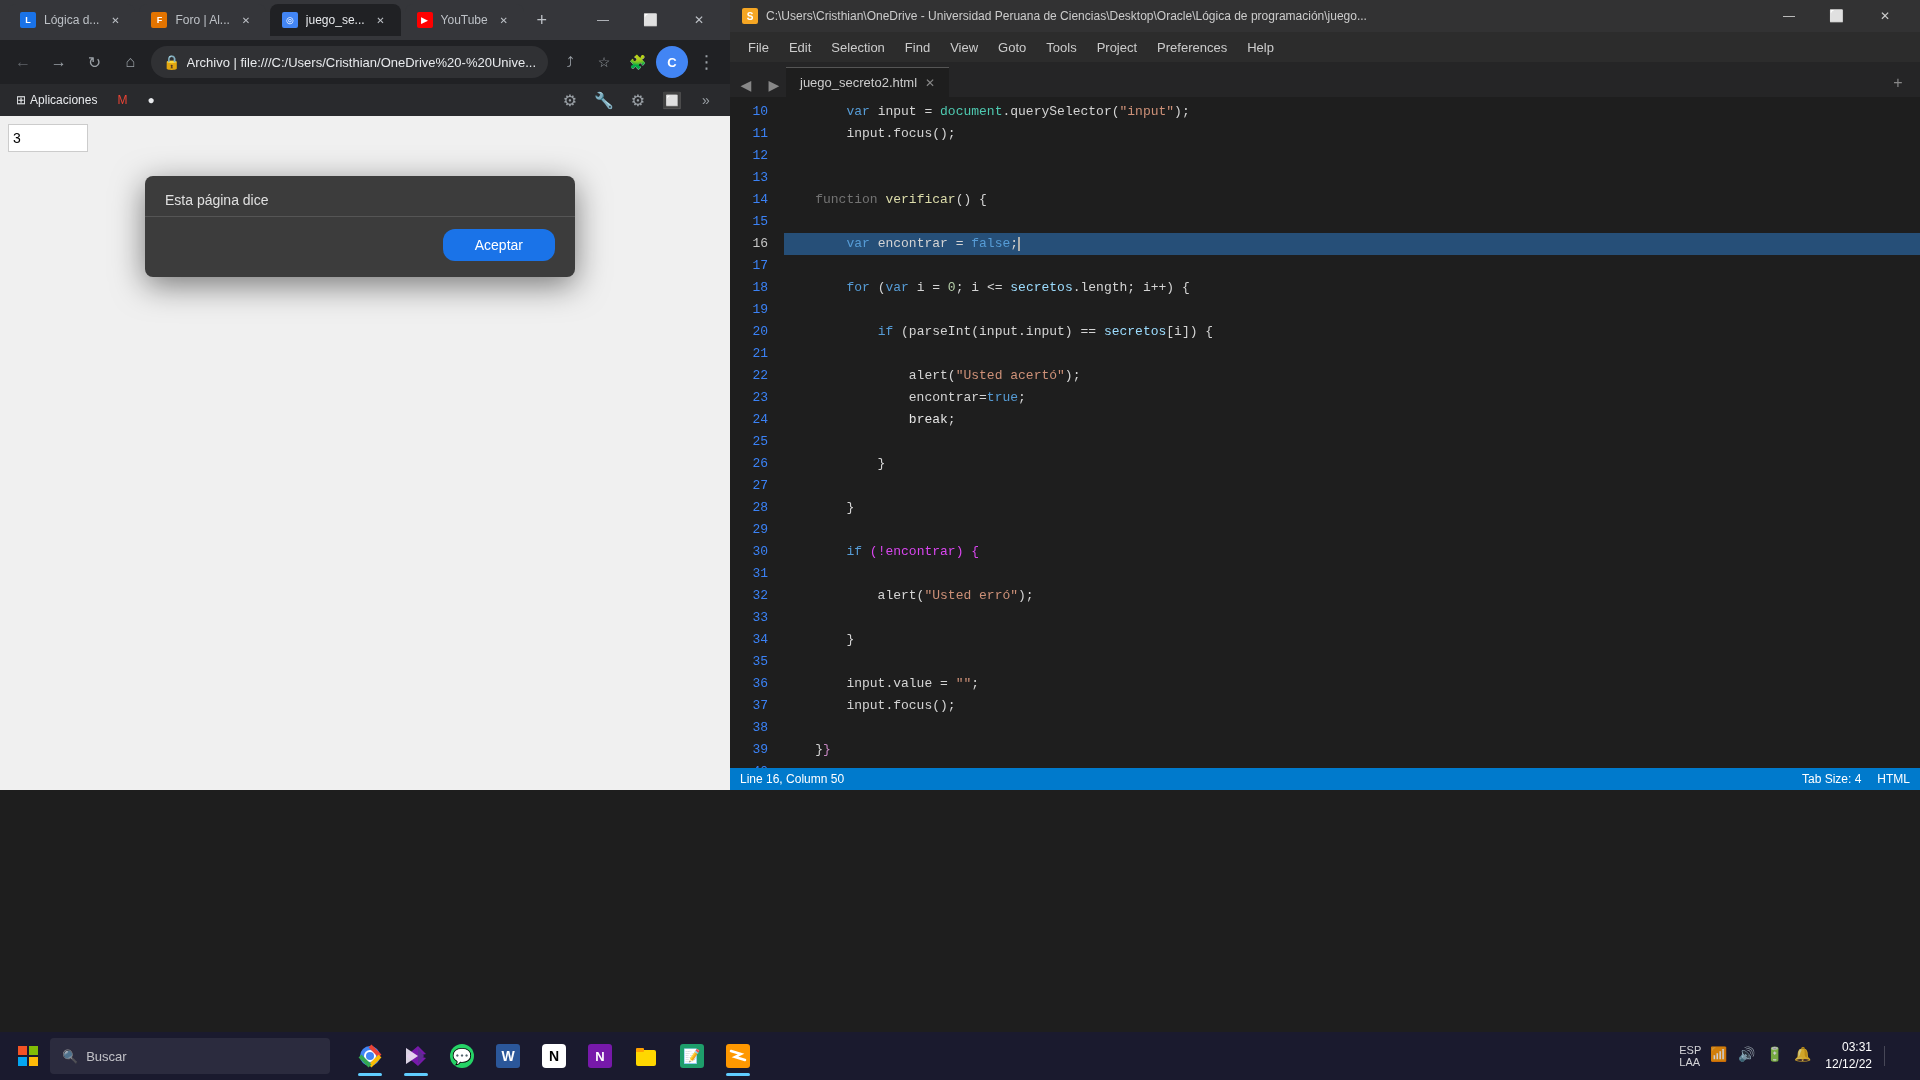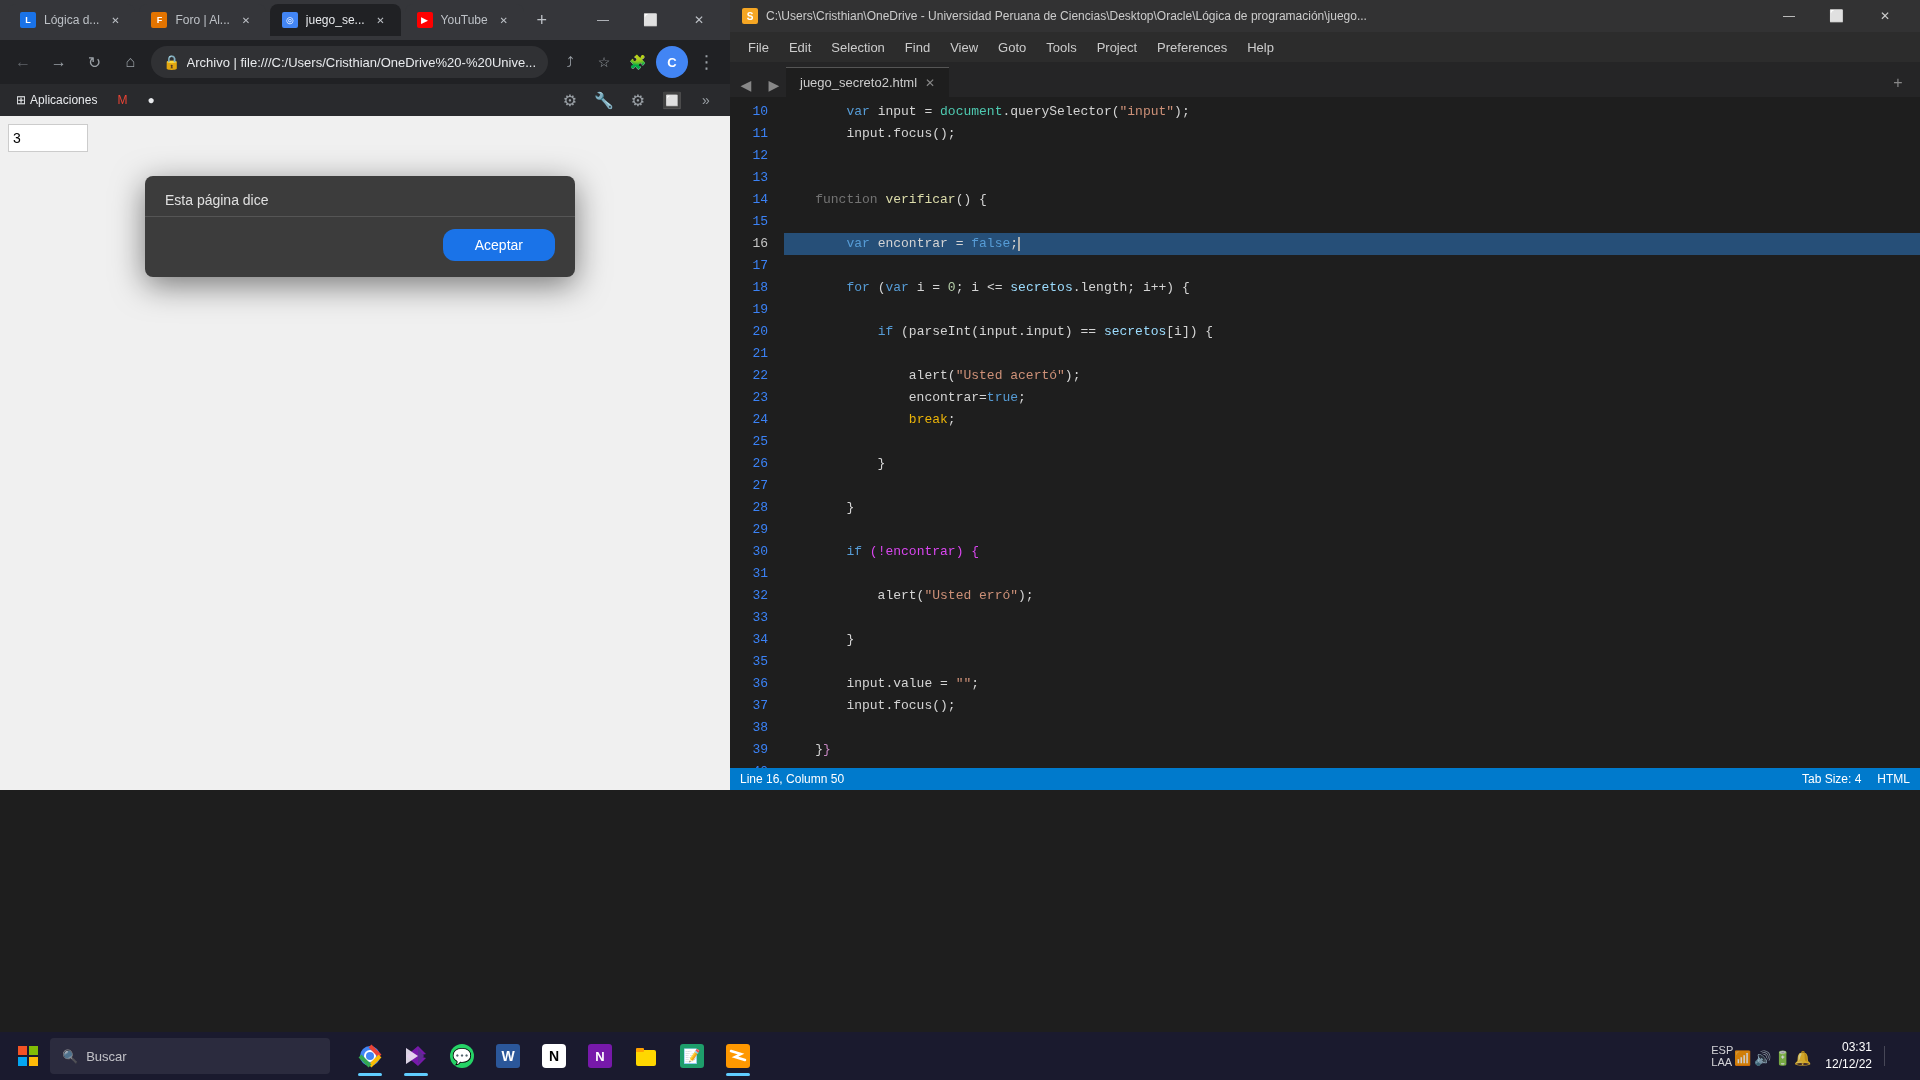--- a/index.html
+++ b/index.html
@@ -467,22 +467,22 @@
       margin-left: auto;
       display: flex;
       align-items: center;
       gap: 12px;
       padding-right: 8px;
       color: white;
       font-size: 12px;
     }
     .taskbar-systray {
       display: flex;
-      align-items: flex-end;
-      gap: 0;
+      align-items: flex-start;
+      gap: 8px;
     }
     .systray-icon {
       width: 20px; height: 20px;
       display: flex;
       align-items: center;
       justify-content: center;
       color: rgba(255,255,255,0.8);
       font-size: 14px;
       cursor: pointer;
     }
@@ -690,21 +690,21 @@
           <div class="code-line"><span style="color: rgb(212, 212, 212);">    </span><span style="color: #737373;">function</span><span style="color: rgb(212, 212, 212);"> </span><span style="color: rgb(220, 220, 170);">verificar</span><span style="color: rgb(212, 212, 212);">() {</span></div>
           <div class="code-line">&nbsp;</div>
           <div class="code-line highlighted"><span style="color: rgb(212, 212, 212);">        </span><span style="color: rgb(86, 156, 214);">var</span><span style="color: rgb(212, 212, 212);"> </span><span style="color: rgb(212, 212, 212);">encontrar</span><span style="color: rgb(212, 212, 212);"> = </span><span style="color: rgb(86, 156, 214);">false</span><span style="color: rgb(212, 212, 212);">;</span><span class="cursor"></span></div>
           <div class="code-line">&nbsp;</div>
           <div class="code-line"><span style="color: rgb(212, 212, 212);">        </span><span style="color: rgb(86, 156, 214);">for</span><span style="color: rgb(212, 212, 212);"> (</span><span style="color: rgb(86, 156, 214);">var</span><span style="color: rgb(212, 212, 212);"> i = </span><span style="color: rgb(181, 206, 168);">0</span><span style="color: rgb(212, 212, 212);">; i &lt;= </span><span style="color: rgb(156, 220, 254);">secretos</span><span style="color: rgb(212, 212, 212);">.length; i++) {</span></div>
           <div class="code-line">&nbsp;</div>
           <div class="code-line"><span style="color: rgb(212, 212, 212);">            </span><span style="color: rgb(86, 156, 214);">if</span><span style="color: rgb(212, 212, 212);"> (parseInt(input.input) == </span><span style="color: rgb(156, 220, 254);">secretos</span><span style="color: rgb(212, 212, 212);">[i]) {</span></div>
           <div class="code-line">&nbsp;</div>
           <div class="code-line"><span style="color: rgb(212, 212, 212);">                alert(</span><span style="color: rgb(206, 145, 120);">"Usted acertó"</span><span style="color: rgb(212, 212, 212);">);</span></div>
           <div class="code-line"><span style="color: rgb(212, 212, 212);">                encontrar=</span><span style="color: rgb(86, 156, 214);">true</span><span style="color: rgb(212, 212, 212);">;</span></div>
-          <div class="code-line"><span style="color: rgb(212, 212, 212);">                </span><span style="color: #eab308;">break</span><span style="color: rgb(212, 212, 212);">;</span></div>
+          <div class="code-line"><span style="color: rgb(212, 212, 212);">                </span><span style="color: #e5e5e5;">break</span><span style="color: rgb(212, 212, 212);">;</span></div>
           <div class="code-line">&nbsp;</div>
           <div class="code-line"><span style="color: rgb(212, 212, 212);">            }</span></div>
           <div class="code-line">&nbsp;</div>
           <div class="code-line"><span style="color: rgb(212, 212, 212);">        }</span></div>
           <div class="code-line">&nbsp;</div>
           <div class="code-line"><span style="color: rgb(212, 212, 212);">        </span><span style="color: rgb(86, 156, 214);">if</span><span style="color: #d946ef;"> (!encontrar) {</span></div>
           <div class="code-line">&nbsp;</div>
           <div class="code-line"><span style="color: rgb(212, 212, 212);">            alert(</span><span style="color: rgb(206, 145, 120);">"Usted erró"</span><span style="color: rgb(212, 212, 212);">);</span></div>
           <div class="code-line">&nbsp;</div>
           <div class="code-line"><span style="color: rgb(212, 212, 212);">        }</span></div>

